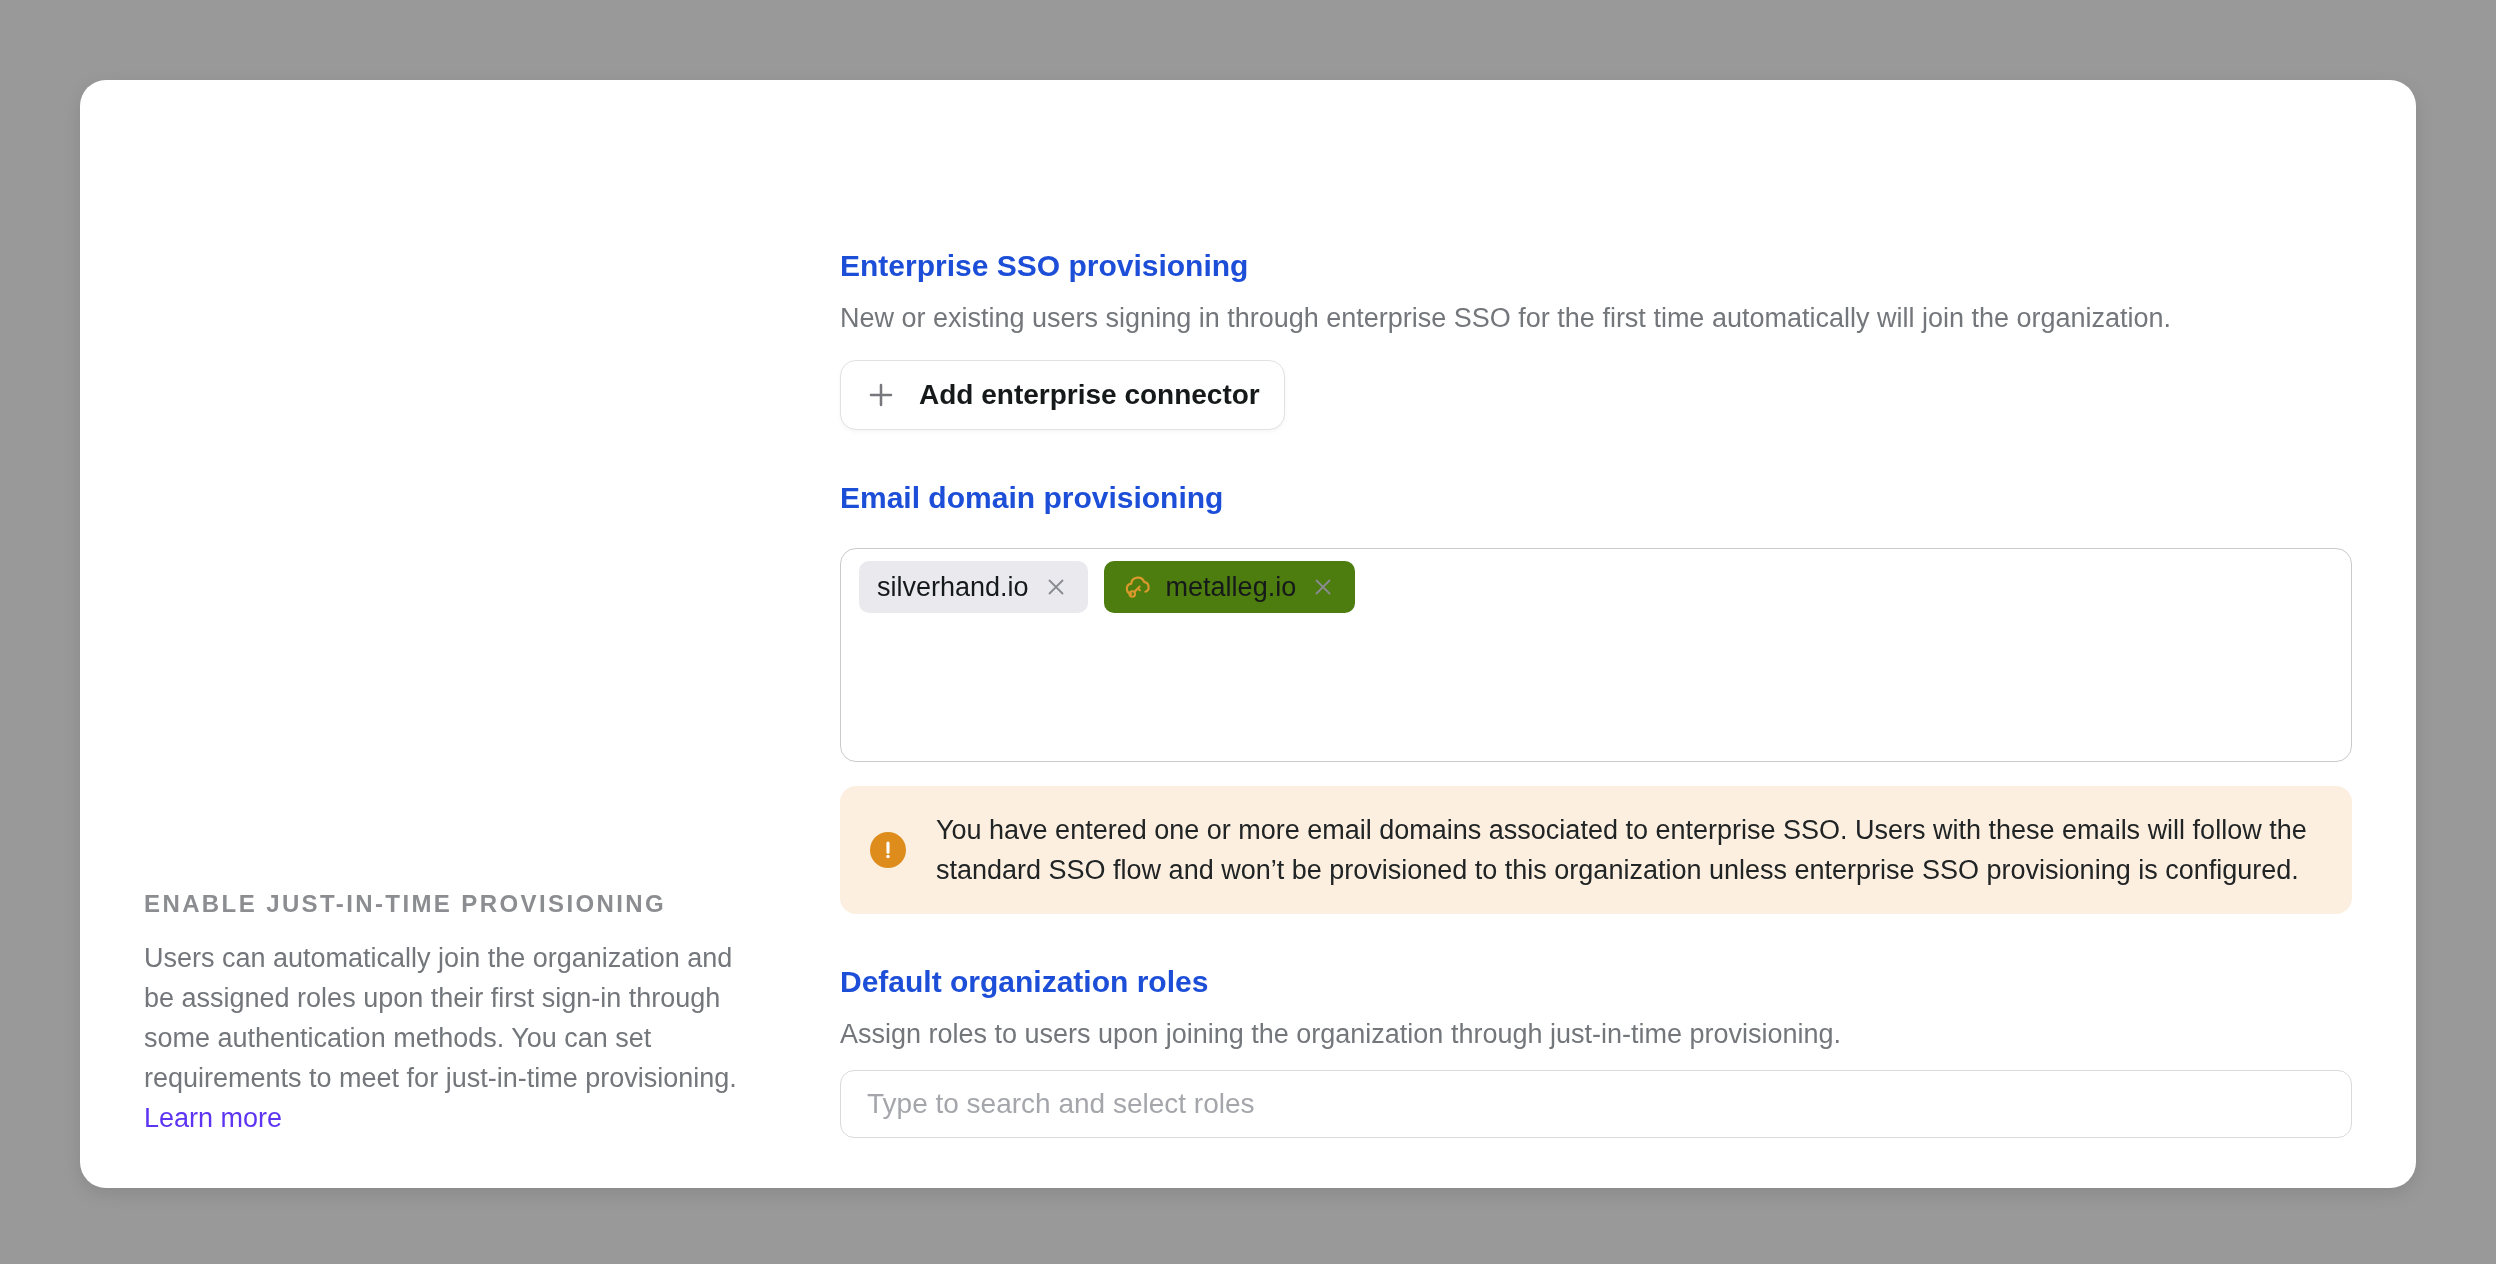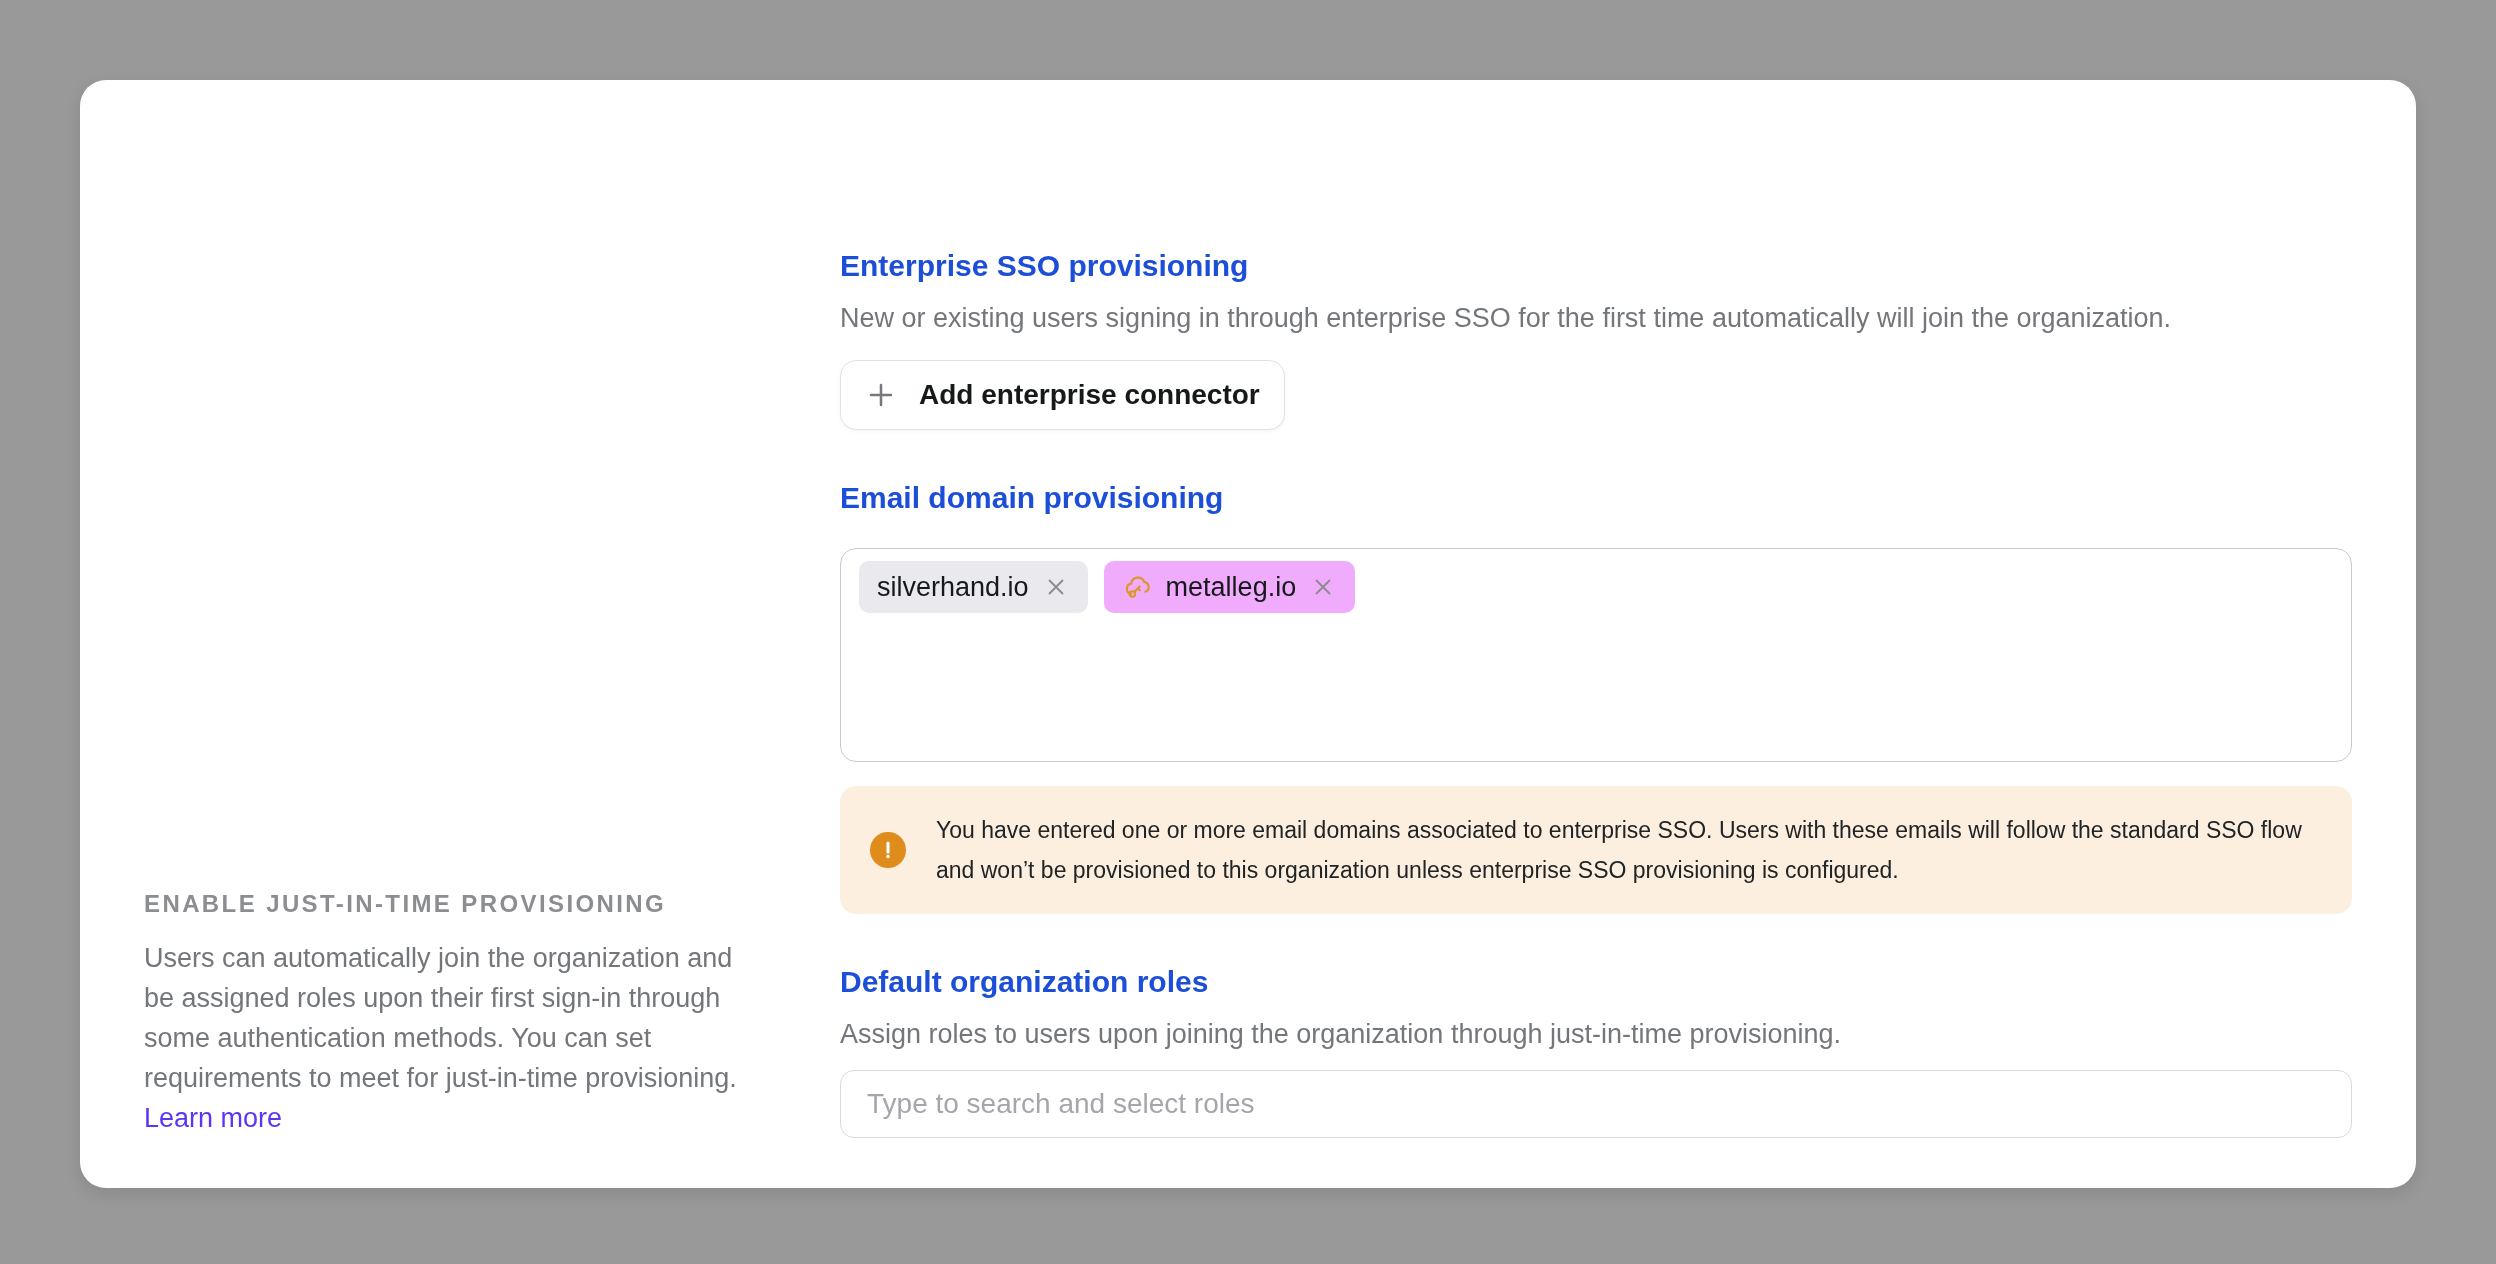--- a/index.html
+++ b/index.html
@@ -76,21 +76,21 @@
     gap: 16px;
     cursor: text;
   }
   .tag {
     display: inline-flex; align-items: center;
     height: 52px; padding: 0 18px;
     border-radius: 10px;
     gap: 13px;
   }
   .tag-default { background: #e9e9ee; }
-  .tag-sso { background: #f0abfc; }
+  .tag-sso { background: #4d7c0f; }
   .tag-label { font-size: 27px; font-weight: 500; color: #16191a; }
   .tag-close {
     background: none; border: none; cursor: pointer;
     display: inline-flex; align-items: center; justify-content: center;
     width: 28px; height: 28px; padding: 0;
   }
   
   .alert {
     margin-top: 24px;
     width: 100%;
@@ -100,21 +100,21 @@
     display: flex; align-items: center;
     gap: 30px;
   }
   .warn-badge {
     flex: 0 0 36px; width: 36px; height: 36px;
     border-radius: 50%;
     background: #de8c1b;
     display: inline-flex; align-items: center; justify-content: center;
   }
   .alert-text {
-    font-size: 23px; font-weight: 400;
+    font-size: 27px; font-weight: 400;
     color: #202425; line-height: 40px;
   }
   
   .roles-input {
     margin-top: 16px;
     width: 100%; height: 68px;
     border: 1.5px solid #d9dadc;
     border-radius: 14px;
     padding: 0 26px;
     font-size: 28px;

